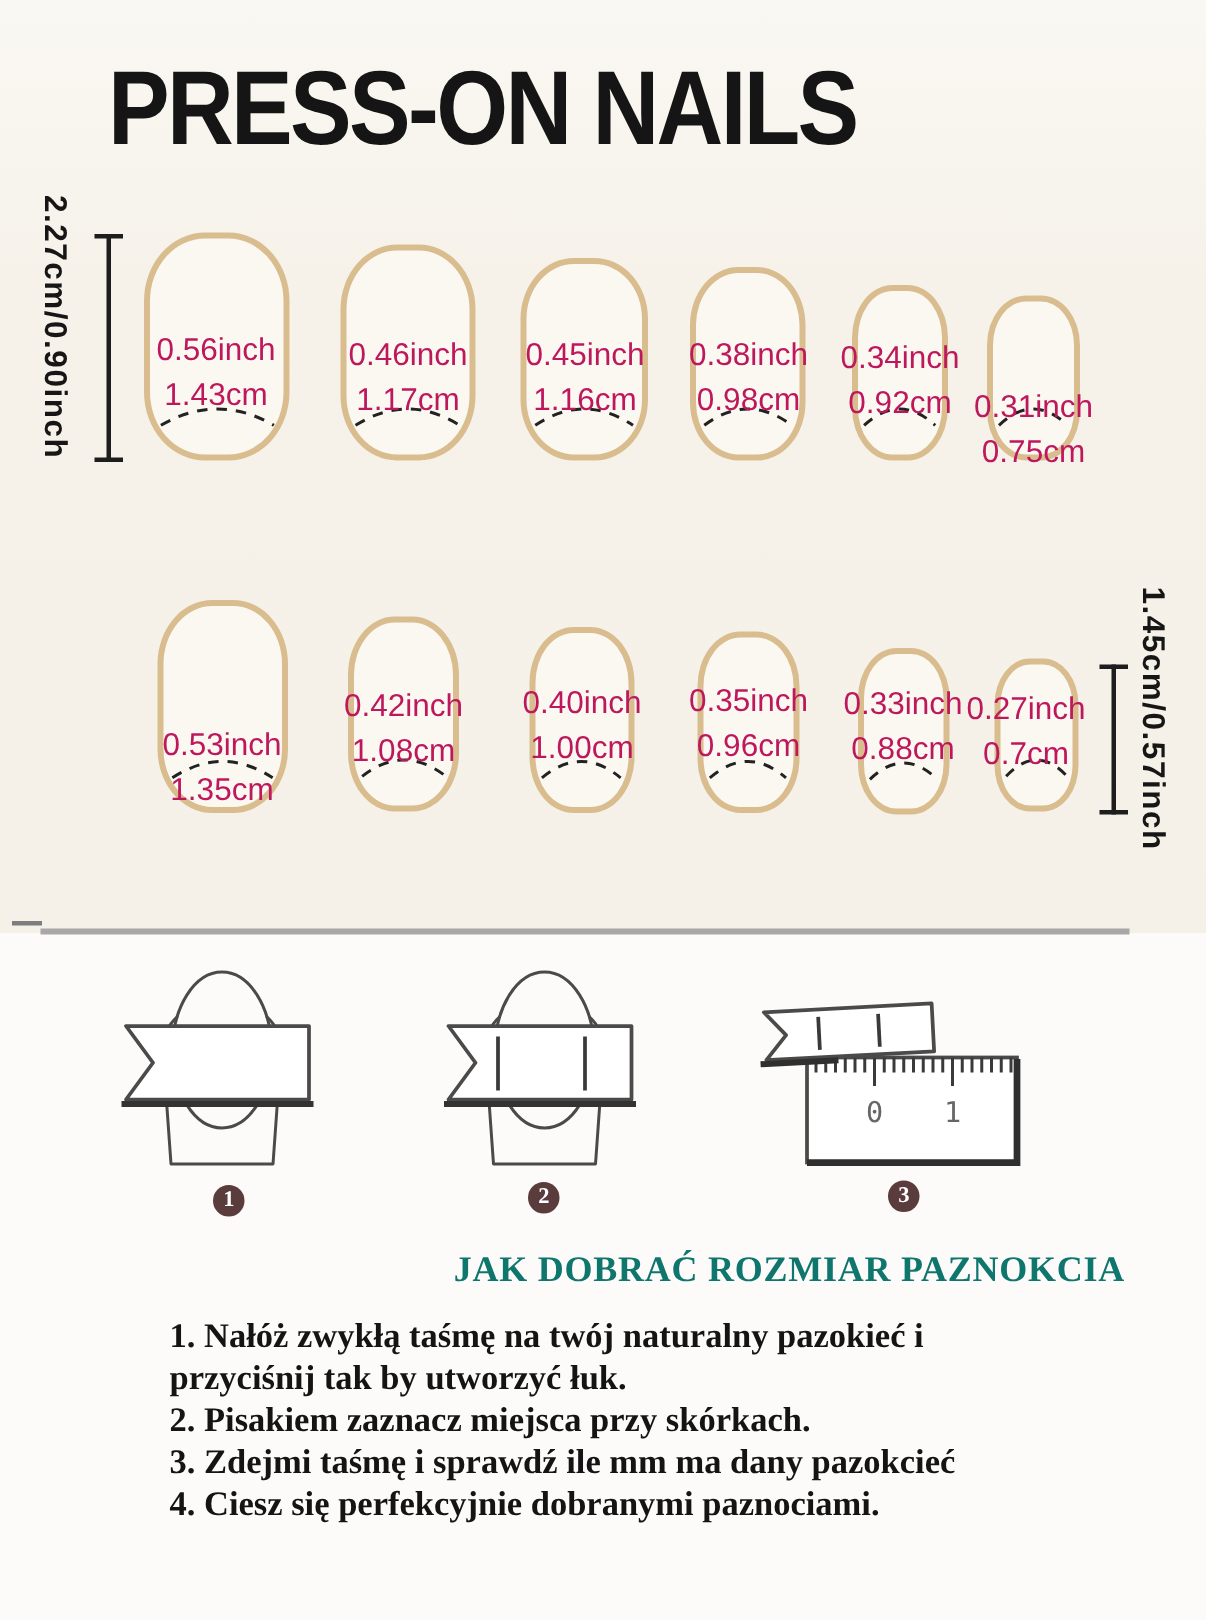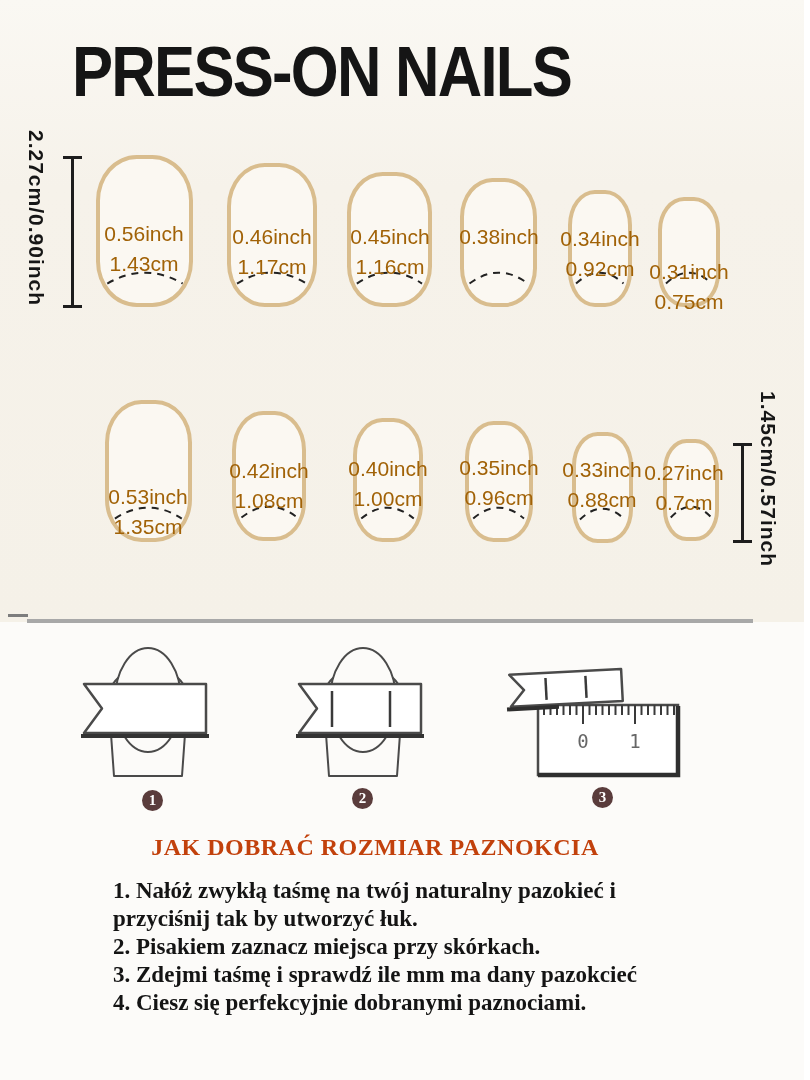--- a/index.html
+++ b/index.html
@@ -37,34 +37,34 @@
   .r2n1{left:105px;top:400px;width:87px;height:142px;}
   .r2n2{left:232px;top:411px;width:74px;height:130px;}
   .r2n3{left:353px;top:418px;width:70px;height:124px;}
   .r2n4{left:465px;top:421px;width:68px;height:121px;}
   .r2n5{left:572px;top:432px;width:61px;height:111px;}
   .r2n6{left:663px;top:439px;width:56px;height:102px;}
 
   .smile{position:absolute;left:4%;bottom:14px;width:92%;height:20px;}
 
   .nail-label{position:absolute;width:140px;text-align:center;font-size:21px;
-        color:#a16207;line-height:30px;white-space:nowrap;}
+        color:#be185d;line-height:30px;white-space:nowrap;}
   .nail-label div{white-space:nowrap;}
 
   .step-circle{position:absolute;width:21px;height:21px;border-radius:50%;
         background:#5a3c3c;color:#fff;font-family:"Liberation Serif",serif;font-weight:700;
         font-size:15px;line-height:21px;text-align:center;}
 
   #divider-dash{position:absolute;left:8px;top:614px;width:20px;height:3px;background:#7d7d7d;}
   #divider-line{position:absolute;left:27px;top:619px;width:726px;height:4px;background:#a8a8a8;}
 
   .step-svg{position:absolute;}
 
-  #howto-heading{position:absolute;left:0;top:834px;width:750px;text-align:center;
-        font-family:"Liberation Serif",serif;font-weight:700;font-size:24px;color:#c2410c;
+  #howto-heading{position:absolute;left:0;top:834px;width:750px;text-align:right;
+        font-family:"Liberation Serif",serif;font-weight:700;font-size:24px;color:#0f766e;
         letter-spacing:0.5px;}
   #instructions{position:absolute;left:113px;top:877px;width:585px;
         font-family:"Liberation Serif",serif;font-weight:700;font-size:23px;
         line-height:28px;color:#141414;}
 </style>
 </head>
 <body>
 
 <div id="canvas">
   <div id="top-bg"></div>
@@ -116,20 +116,21 @@
   <div class="nail-label" style="left:202px;top:222px;">
     <div>0.46inch</div>
     <div>1.17cm</div>
   </div>
   <div class="nail-label" style="left:320px;top:222px;">
     <div>0.45inch</div>
     <div>1.16cm</div>
   </div>
   <div class="nail-label" style="left:429px;top:222px;">
     <div>0.38inch</div>
+    <div>0.98cm</div>
   </div>
   <div class="nail-label" style="left:530px;top:224px;">
     <div>0.34inch</div>
     <div>0.92cm</div>
   </div>
   <div class="nail-label" style="left:619px;top:228px;margin-top:29px;">
     <div>0.31inch</div>
     <div>0.75cm</div>
   </div>
 

